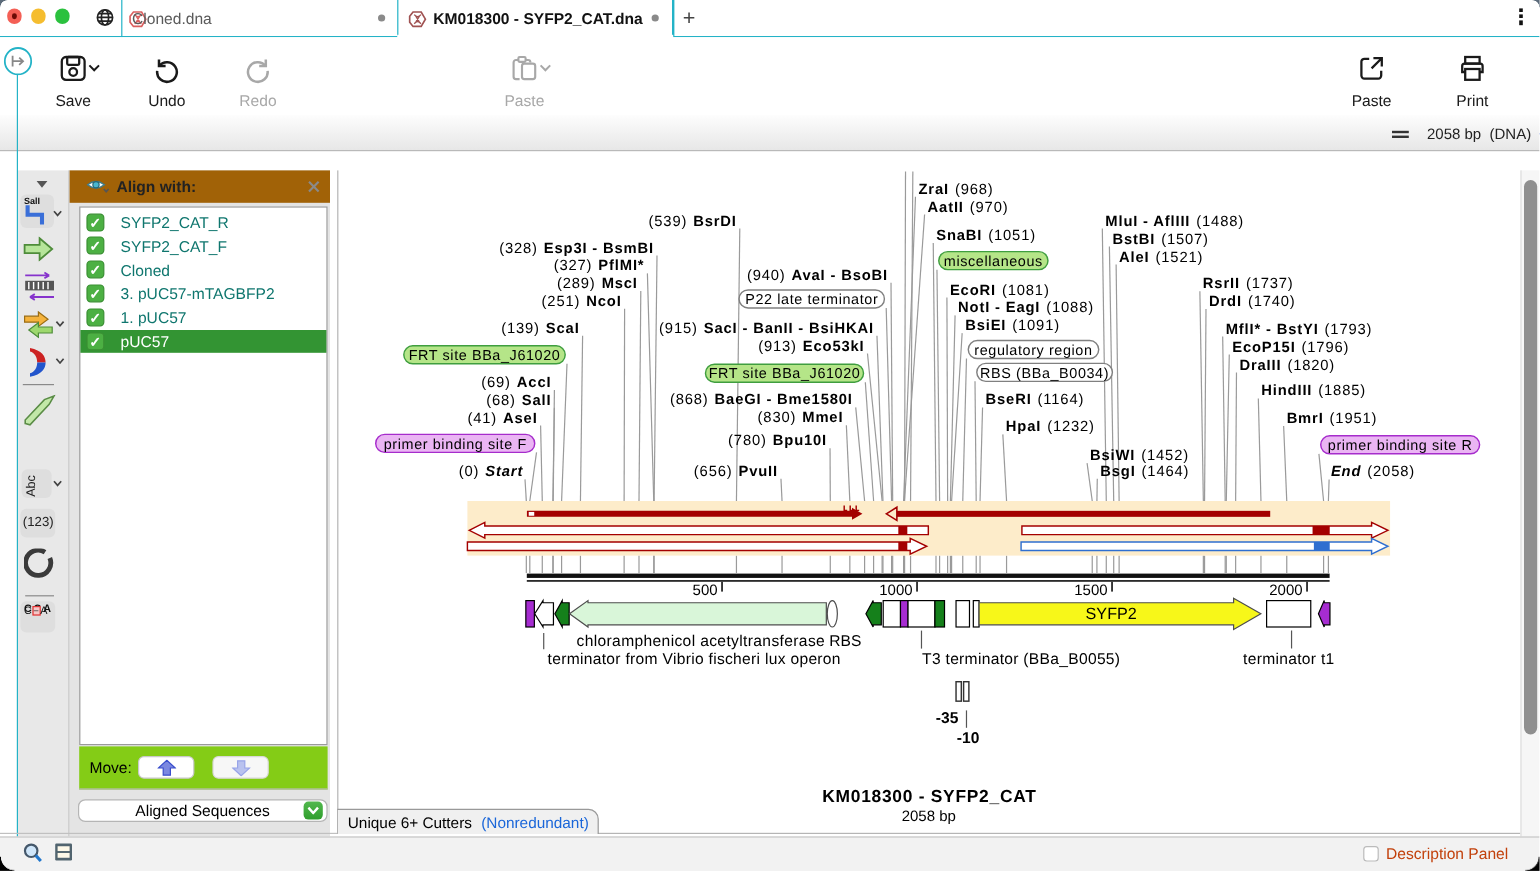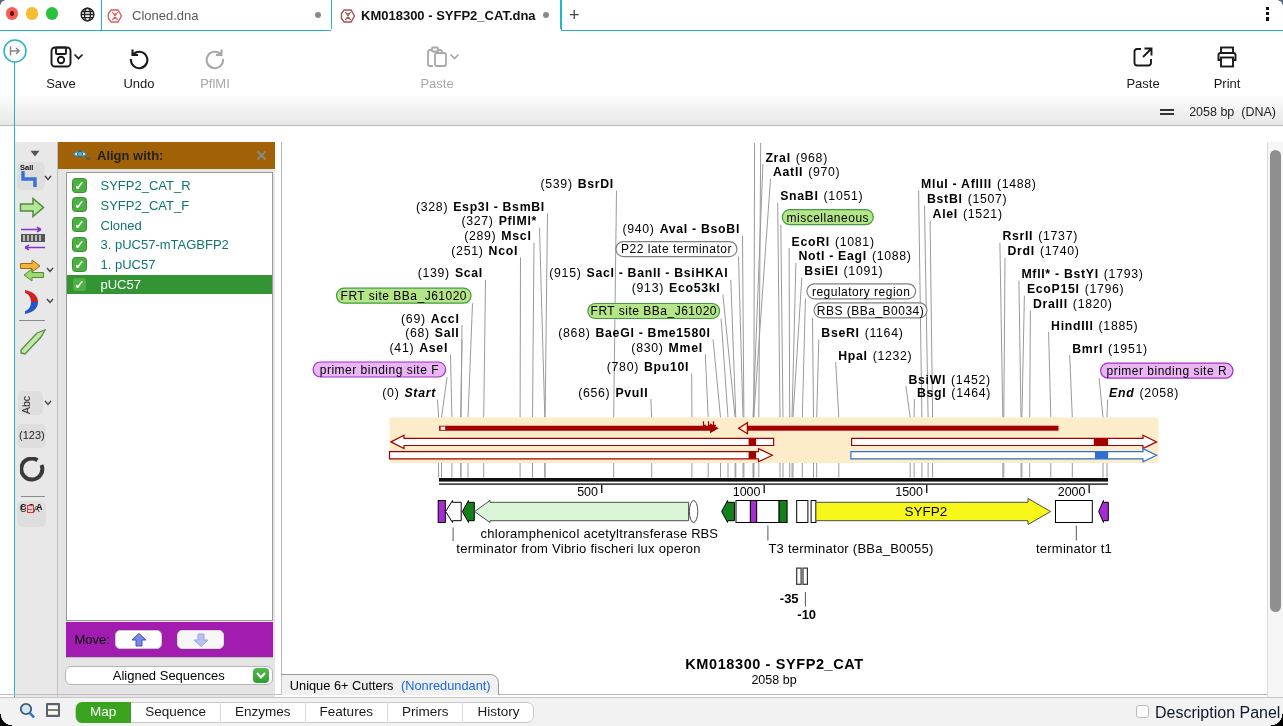--- a/index.html
+++ b/index.html
@@ -19,21 +19,21 @@
 
 #sidebar{left:15px;top:142px;width:43px;height:555px;background:#e8e8e8;border-right:1px solid #c0c0c0}
 #tealline{left:13.6px;top:62px;width:1.6px;height:662px;background:#24b3c7}
 
 #panel{left:58px;top:142px;width:216.5px;height:555px;background:#e4e4e4}
 #phead{position:absolute;left:0;top:0;width:100%;height:27px;background:#a16207;font-size:13px;font-weight:bold;color:#222}
 #plist{position:absolute;left:7.5px;top:30px;width:207px;height:449px;background:#fff;border:1px solid #9a9a9a}
 .prow{position:absolute;left:0;width:100%;height:19.8px;font-size:13px}
 .pcheck{position:absolute;left:5.5px;top:2.2px;width:15px;height:15px;border-radius:3.5px;background:#4cb043;border:1px solid #3a8f33;box-sizing:border-box;line-height:13px;color:#fff;font-size:12px;font-weight:bold;text-align:center;line-height:15px}
 .ptxt{position:absolute;left:34px;top:2.5px;color:#0f766e}
-#moverow{position:absolute;left:7.5px;top:479.5px;width:207px;height:36px;background:#a21caf;border-bottom:1px solid #bbb}
+#moverow{position:absolute;left:7.5px;top:479.5px;width:207px;height:36px;background:#84cc16;border-bottom:1px solid #bbb}
 #dropdown{position:absolute;left:7px;top:523.5px;width:207.5px;height:19px;background:#fff;border:1px solid #b5b5b5;border-radius:6px;font-size:13px;text-align:center;line-height:18px}
 
 #bottombar{left:0;top:697px;width:1283px;height:29px;background:#f2f2f2;border-top:1px solid #c6c6c6}
 #viewtabs{position:absolute;left:75px;top:3.5px;height:21px;background:#fff;border:1px solid #c8c8c8;border-radius:7px;display:flex;font-size:13.5px;align-items:center}
 #viewtabs div{padding:0 14px;height:21px;line-height:20px;border-right:1px solid #d8d8d8;color:#1a1a1a}
 #viewtabs div:last-child{border-right:none}
 #viewtabs .act{background:#3ba41f;color:#fff;border-radius:6px 0 0 6px;border-right:1px solid #3ba41f}
 
 .corner{position:fixed;width:12px;height:12px;z-index:99}
 svg text{white-space:pre}
@@ -48,21 +48,21 @@
     <circle cx="9" cy="9" r="7.6"></circle>
       <ellipse cx="9" cy="9" rx="3.6" ry="7.6"></ellipse>
       <line x1="1.4" y1="9" x2="16.6" y2="9"></line>
       <path d="M2.3 5.3 H15.7 M2.3 12.7 H15.7"></path>
   </svg>
   <div class="vline" style="left:100.5px"></div>
   <svg style="position:absolute;left:107px;top:7.5px" width="16" height="16" viewBox="0 0 16 16">
     <path d="M4.2 2 H11 L14.5 8 L11 14 H4.2 L1.4 10.5 V5.5 Z" fill="none" stroke="#d95f5f" stroke-width="1.4"></path>
     <path d="M5.2 4.2 C7 6.5 9 6.5 10.8 4.2 M5.2 11.8 C7 9.5 9 9.5 10.8 11.8 M6.5 5.5 L9.5 10.5 M9.5 5.5 L6.5 10.5" fill="none" stroke="#d95f5f" stroke-width="1.1"></path>
   </svg>
-  <div class="tabtxt" style="left:132px;color:#5a5a5a">Cloned.dna</div>
+  <div class="tabtxt" style="left:110px;color:#5a5a5a">Cloned.dna</div>
   <div class="tabdot" style="left:315px"></div>
   <div class="vline" style="left:330.5px"></div>
   <svg style="position:absolute;left:340px;top:7.5px" width="16" height="16" viewBox="0 0 16 16">
     <path d="M4.2 2 H11 L14.5 8 L11 14 H4.2 L1.4 10.5 V5.5 Z" fill="none" stroke="#a05252" stroke-width="1.4"></path>
     <path d="M5.2 4.2 C7 6.5 9 6.5 10.8 4.2 M5.2 11.8 C7 9.5 9 9.5 10.8 11.8 M6.5 5.5 L9.5 10.5 M9.5 5.5 L6.5 10.5" fill="none" stroke="#a05252" stroke-width="1.1"></path>
   </svg>
   <div class="tabtxt" style="left:361px;color:#111;font-weight:bold">KM018300 - SYFP2_CAT.dna</div>
   <div class="tabdot" style="left:543px"></div>
   <div class="vline" style="left:560px"></div>
   <div class="tabtxt" style="left:569px;top:5px;font-size:18px;color:#444;font-weight:300">+</div>
@@ -95,21 +95,21 @@
 <path d="M6.5 5.5 V11 H12"></path>
           <path d="M6.8 10.8 A 8.2 8.2 0 1 1 5 15"></path>
         </svg></div>
       <div class="tlab">Undo</div>
     </div>
 <div class="tbtn" style="left:175.0px;top:13px;width:80px;height:64px;color:#a8a8a8">
       <div style="position:absolute;left:27.0px;top:0"><svg width="26" height="26" viewBox="0 0 26 26" fill="none" stroke="#a8a8a8" stroke-width="2.1">
 <path d="M19.5 5.5 V11 H14"></path>
           <path d="M19.2 10.8 A 8.2 8.2 0 1 0 21 15"></path>
         </svg></div>
-      <div class="tlab">PflMI</div>
+      <div class="tlab">Redo</div>
     </div>
 <div class="tbtn" style="left:397.0px;top:13px;width:80px;height:64px;color:#a8a8a8">
       <div style="position:absolute;left:27.0px;top:0"><svg width="26" height="26" viewBox="0 0 26 26" fill="none" stroke="#a8a8a8" stroke-width="1.8">
 <path d="M8 6 H6 a2 2 0 0 0 -2 2 v12 a2 2 0 0 0 2 2 h3"></path>
           <rect x="8" y="3.5" width="6" height="4" rx="1"></rect>
           <path d="M14 6 h2 a2 2 0 0 1 2 2"></path>
           <rect x="11" y="9" width="11" height="13" rx="2"></rect>
           <path d="M17 9 l0 0"></path>
         </svg></div>
       <svg style="position:absolute;left:52.0px;top:9px" width="11" height="8" viewBox="0 0 11 8">
@@ -490,28 +490,20 @@
 <div class="abs" id="bottombar">
   <svg style="position:absolute;left:19px;top:4px" width="17" height="18" viewBox="0 0 17 18">
     <circle cx="7" cy="7" r="5.2" fill="#cfe6fa" stroke="#45586b" stroke-width="1.8"></circle>
     <line x1="10.8" y1="10.8" x2="15" y2="15.5" stroke="#2277cc" stroke-width="2.6"></line>
   </svg>
   <svg style="position:absolute;left:45px;top:4px" width="16" height="16" viewBox="0 0 16 16">
     <rect x="1" y="1" width="14" height="14" fill="#51646f" rx="1"></rect>
     <rect x="3" y="3.2" width="10" height="4" fill="#fdf8e8"></rect>
       <rect x="3" y="8.8" width="10" height="4" fill="#fdf8e8"></rect>
   </svg>
-  <div id="viewtabs">
-    <div class="act">Map</div>
-      <div>Sequence</div>
-      <div>Enzymes</div>
-      <div>Features</div>
-      <div>Primers</div>
-      <div>History</div>
-  </div>
   <div style="position:absolute;left:1136px;top:6.5px;width:13px;height:13px;background:#fff;border:1px solid #bbb;border-radius:3px"></div>
-  <div style="position:absolute;left:1155px;top:6px;font-size:16px;color:#0f172a">Description Panel</div>
+  <div style="position:absolute;left:1155px;top:6px;font-size:13px;color:#c2410c">Description Panel</div>
 </div>
 
 <div class="corner" style="left:0;top:0;width:6px;height:6px;background:radial-gradient(circle at 6px 6px, transparent 5.5px, #5c6b7a 6px)"></div>
 <div class="corner" style="right:0;top:0;width:6px;height:6px;background:radial-gradient(circle at 0 6px, transparent 5.5px, #5c6b7a 6px)"></div>
 <div class="corner" style="left:0;bottom:0;background:radial-gradient(circle at 12px 0, transparent 11px, #000 11.5px)"></div>
 <div class="corner" style="right:0;bottom:0;background:radial-gradient(circle at 0 0, transparent 11px, #000 11.5px)"></div>
 
 </body></html>

